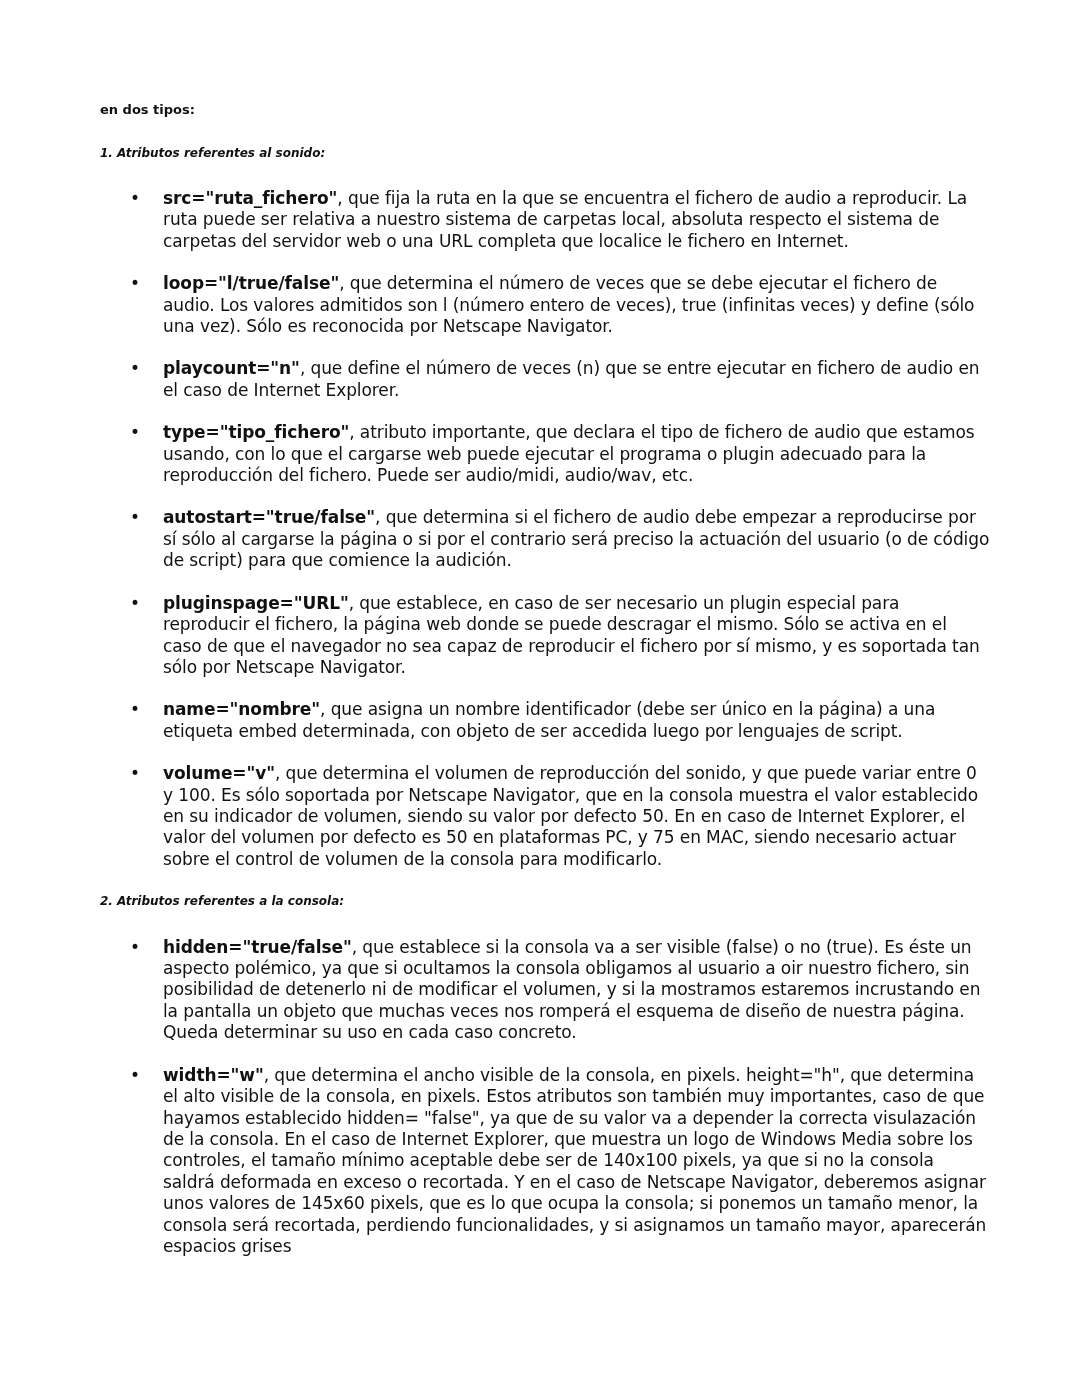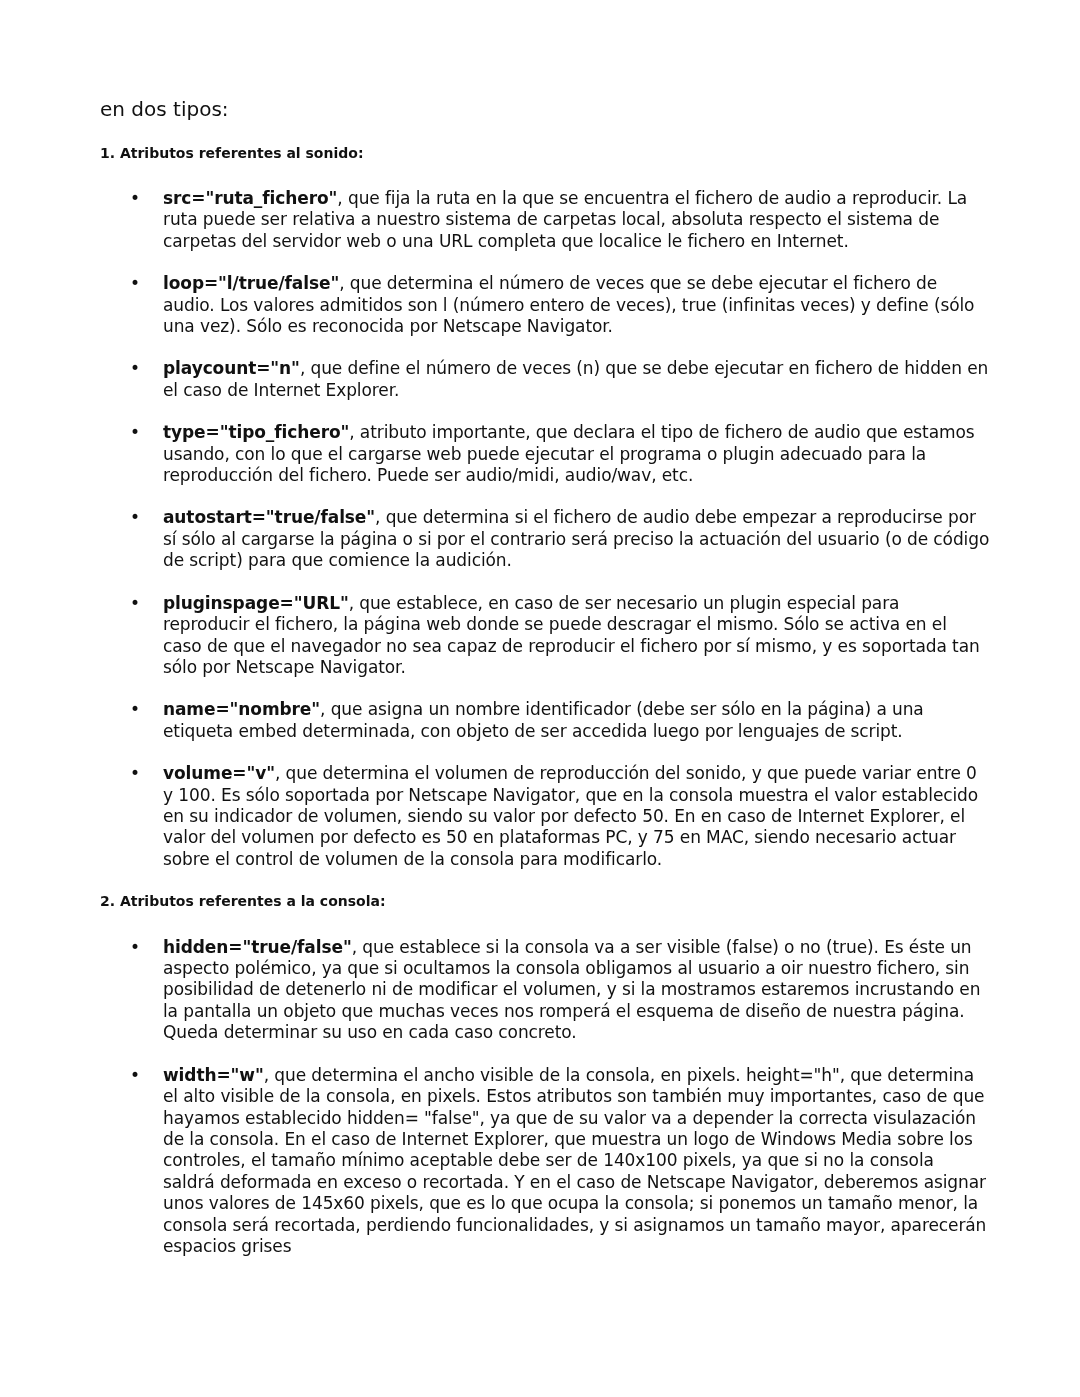--- a/index.html
+++ b/index.html
@@ -1,22 +1,22 @@
 <!DOCTYPE html>
 <html><head>
 <meta charset="utf-8">
 <style>
   html, body { margin: 0; padding: 0; background: #ffffff; }
   body {
     width: 1080px; height: 1397px; position: relative; overflow: hidden;
     font-family: "DejaVu Sans", sans-serif; color: #111111;
   }
   .page { position: absolute; left: 100px; top: 99px; width: 890px; }
-  .intro { font-size: 20px; line-height: 21.5px; margin: 0 0 22px 0; }
-  .section-heading { font-size: 14px; font-weight: bold; line-height: 21.5px; margin: 0 0 24px 0; }
+  .intro { font-size: 13px; line-height: 21.5px; margin: 0 0 22px 0; font-weight: bold; }
+  .section-heading { font-size: 12px; font-weight: bold; line-height: 21.5px; margin: 0 0 24px 0; font-style: italic; }
   ul.attrs { list-style: none; margin: 0; padding: 0; }
   ul.attrs li {
     position: relative; padding-left: 63px; font-size: 17px; line-height: 21.4px;
     margin-bottom: 21px; letter-spacing: -0.1px;
   }
   ul.attrs li .bullet {
     position: absolute; left: 30px; top: 0; font-size: 17px;
   }
   ul.attrs li .attr-name { font-weight: bold; }
   .section-2 { margin-top: 1px; }
@@ -24,25 +24,25 @@
 </head>
 <body>
 
 <div class="page">
   <p class="intro">en dos tipos:</p>
 
   <h2 class="section-heading">1. Atributos referentes al sonido:</h2>
   <ul class="attrs">
     <li><span class="bullet">•</span><span class="attr-name">src="ruta_fichero"</span><span>, que fija la ruta en la que se encuentra el fichero de audio a reproducir. La ruta puede ser relativa a nuestro sistema de carpetas local, absoluta respecto el sistema de carpetas del servidor web o una URL completa que localice le fichero en Internet.</span></li>
     <li><span class="bullet">•</span><span class="attr-name">loop="l/true/false"</span><span>, que determina el número de veces que se debe ejecutar el fichero de audio. Los valores admitidos son l (número entero de veces), true (infinitas veces) y define (sólo una vez). Sólo es reconocida por Netscape Navigator.</span></li>
-    <li><span class="bullet">•</span><span class="attr-name">playcount="n"</span><span>, que define el número de veces (n) que se debe ejecutar en fichero de hidden en el caso de Internet Explorer.</span></li>
+    <li><span class="bullet">•</span><span class="attr-name">playcount="n"</span><span>, que define el número de veces (n) que se entre ejecutar en fichero de audio en el caso de Internet Explorer.</span></li>
     <li><span class="bullet">•</span><span class="attr-name">type="tipo_fichero"</span><span>, atributo importante, que declara el tipo de fichero de audio que estamos usando, con lo que el cargarse web puede ejecutar el programa o plugin adecuado para la reproducción del fichero. Puede ser audio/midi, audio/wav, etc.</span></li>
     <li><span class="bullet">•</span><span class="attr-name">autostart="true/false"</span><span>, que determina si el fichero de audio debe empezar a reproducirse por sí sólo al cargarse la página o si por el contrario será preciso la actuación del usuario (o de código de script) para que comience la audición.</span></li>
     <li><span class="bullet">•</span><span class="attr-name">pluginspage="URL"</span><span>, que establece, en caso de ser necesario un plugin especial para reproducir el fichero, la página web donde se puede descragar el mismo. Sólo se activa en el caso de que el navegador no sea capaz de reproducir el fichero por sí mismo, y es soportada tan sólo por Netscape Navigator.</span></li>
-    <li><span class="bullet">•</span><span class="attr-name">name="nombre"</span><span>, que asigna un nombre identificador (debe ser sólo en la página) a una etiqueta embed determinada, con objeto de ser accedida luego por lenguajes de script.</span></li>
+    <li><span class="bullet">•</span><span class="attr-name">name="nombre"</span><span>, que asigna un nombre identificador (debe ser único en la página) a una etiqueta embed determinada, con objeto de ser accedida luego por lenguajes de script.</span></li>
     <li><span class="bullet">•</span><span class="attr-name">volume="v"</span><span>, que determina el volumen de reproducción del sonido, y que puede variar entre 0 y 100. Es sólo soportada por Netscape Navigator, que en la consola muestra el valor establecido en su indicador de volumen, siendo su valor por defecto 50. En en caso de Internet Explorer, el valor del volumen por defecto es 50 en plataformas PC, y 75 en MAC, siendo necesario actuar sobre el control de volumen de la consola para modificarlo.</span></li>
   </ul>
 
   <h2 class="section-heading section-2">2. Atributos referentes a la consola:</h2>
   <ul class="attrs">
     <li><span class="bullet">•</span><span class="attr-name">hidden="true/false"</span><span>, que establece si la consola va a ser visible (false) o no (true). Es éste un aspecto polémico, ya que si ocultamos la consola obligamos al usuario a oir nuestro fichero, sin posibilidad de detenerlo ni de modificar el volumen, y si la mostramos estaremos incrustando en la pantalla un objeto que muchas veces nos romperá el esquema de diseño de nuestra página. Queda determinar su uso en cada caso concreto.</span></li>
     <li><span class="bullet">•</span><span class="attr-name">width="w"</span><span>, que determina el ancho visible de la consola, en pixels. height="h", que determina el alto visible de la consola, en pixels. Estos atributos son también muy importantes, caso de que hayamos establecido hidden= "false", ya que de su valor va a depender la correcta visulazación de la consola. En el caso de Internet Explorer, que muestra un logo de Windows Media sobre los controles, el tamaño mínimo aceptable debe ser de 140x100 pixels, ya que si no la consola saldrá deformada en exceso o recortada. Y en el caso de Netscape Navigator, deberemos asignar unos valores de 145x60 pixels, que es lo que ocupa la consola; si ponemos un tamaño menor, la consola será recortada, perdiendo funcionalidades, y si asignamos un tamaño mayor, aparecerán espacios grises</span></li>
   </ul>
 </div>
 

